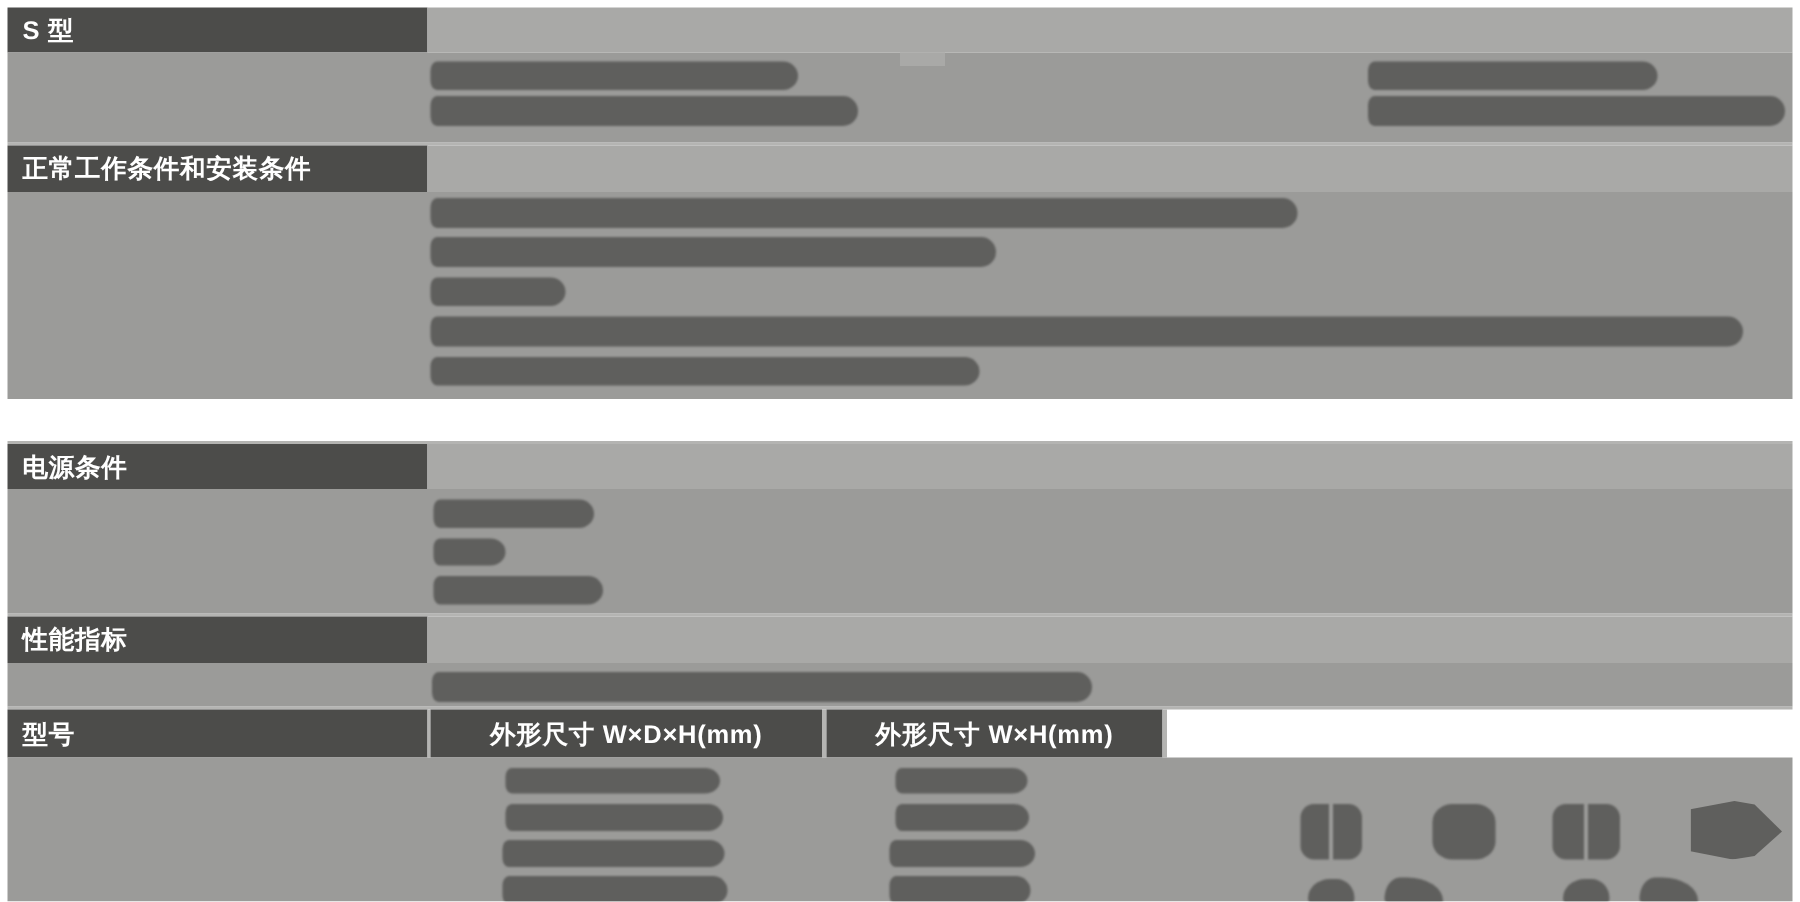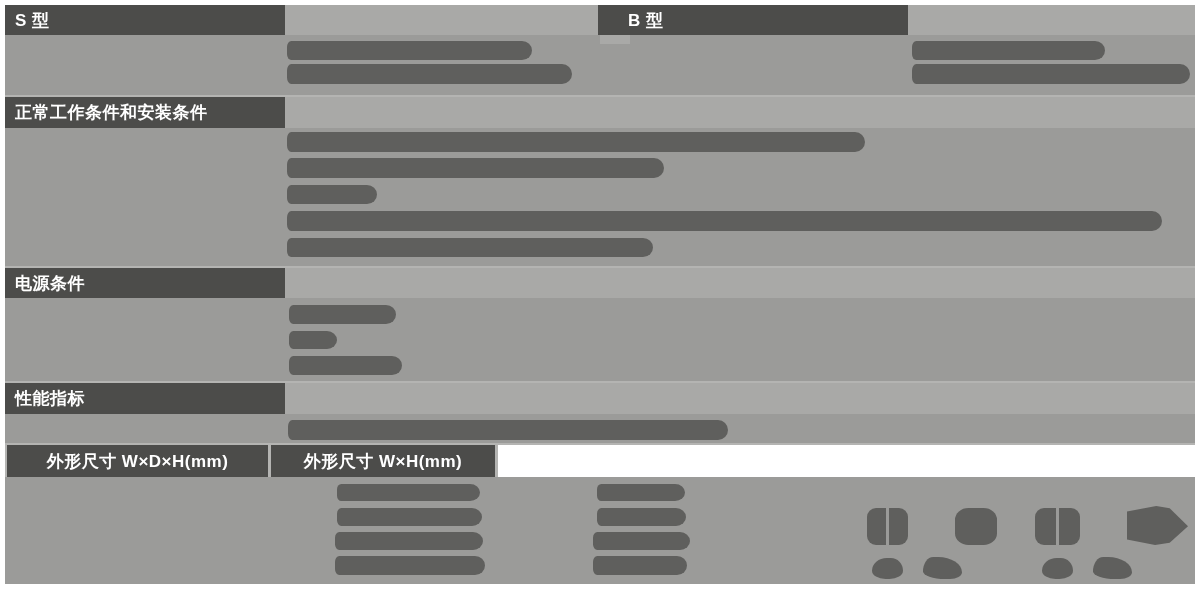--- a/index.html
+++ b/index.html
@@ -42,21 +42,21 @@
   .w261{width:261px;flex:0 0 261px;}
   .w224{width:224px;flex:0 0 224px;}
   .w2{width:2px;flex:0 0 2px;}
   .w3{width:3px;flex:0 0 3px;}
   .grow{flex:1 1 auto;}
   
   .r1{height:30px;}
   .r2{height:60px;}
   .r3{height:33px;}
   .r4{height:138px;}
-  .r5{height:32px;}
+  .r5{height:32px;margin-top:28px;}
   .r6{height:83px;}
   .r7{height:33px;font-family:Liberation Serif, serif;}
   .r8{height:29px;}
   .r9{height:34px;}
   .r10{height:107px;}
   
   .blob{
     position:absolute;
     background:var(--c-redacted);
     border-radius:6px 14px 14px 6px / 45% 70% 70% 45%;
@@ -78,21 +78,20 @@
 </style>
 </head>
 <body>
 
 <div class="page">
   <div class="tbl">
 
     <div class="row hrow r1">
       <div class="bar w280">S 型</div>
       <div class="rest w313"></div>
-      <div class="bar w310 pad30">B 型</div>
       <div class="rest grow"></div>
     </div>
 
     <div class="row body r2">
       <div class="patch" style="left:595px;top:0;width:30px;height:9px;"></div>
     <div class="blob" style="left: 282px; top: 6px; width: 245px; height: 19px;"></div>
         <div class="blob" style="left: 282px; top: 29px; width: 285px; height: 20px;"></div>
         <div class="blob" style="left: 907px; top: 6px; width: 193px; height: 19px;"></div>
         <div class="blob" style="left: 907px; top: 29px; width: 278px; height: 20px;"></div>
       </div>
@@ -124,20 +123,21 @@
     <div class="row hrow septop r7">
       <div class="bar w280">性能指标</div>
       <div class="rest grow"></div>
     </div>
 
     <div class="row body r8">
         <div class="blob" style="left: 283px; top: 6px; width: 440px; height: 20px;"></div>
       </div>
 
     <div class="row hrow septop r9">
+      <div class="bar w280">型号</div>
       <div class="vsep w2"></div>
       <div class="bar w261 center">外形尺寸 W×D×H(mm)</div>
       <div class="vsep w3"></div>
       <div class="bar w224 center">外形尺寸 W×H(mm)</div>
       <div class="vsep w3"></div>
     </div>
 
     <div class="row body r10">
         <div class="blob" style="left: 332px; top: 7px; width: 143px; height: 17px;"></div>
         <div class="blob" style="left: 592px; top: 7px; width: 88px; height: 17px;"></div>

